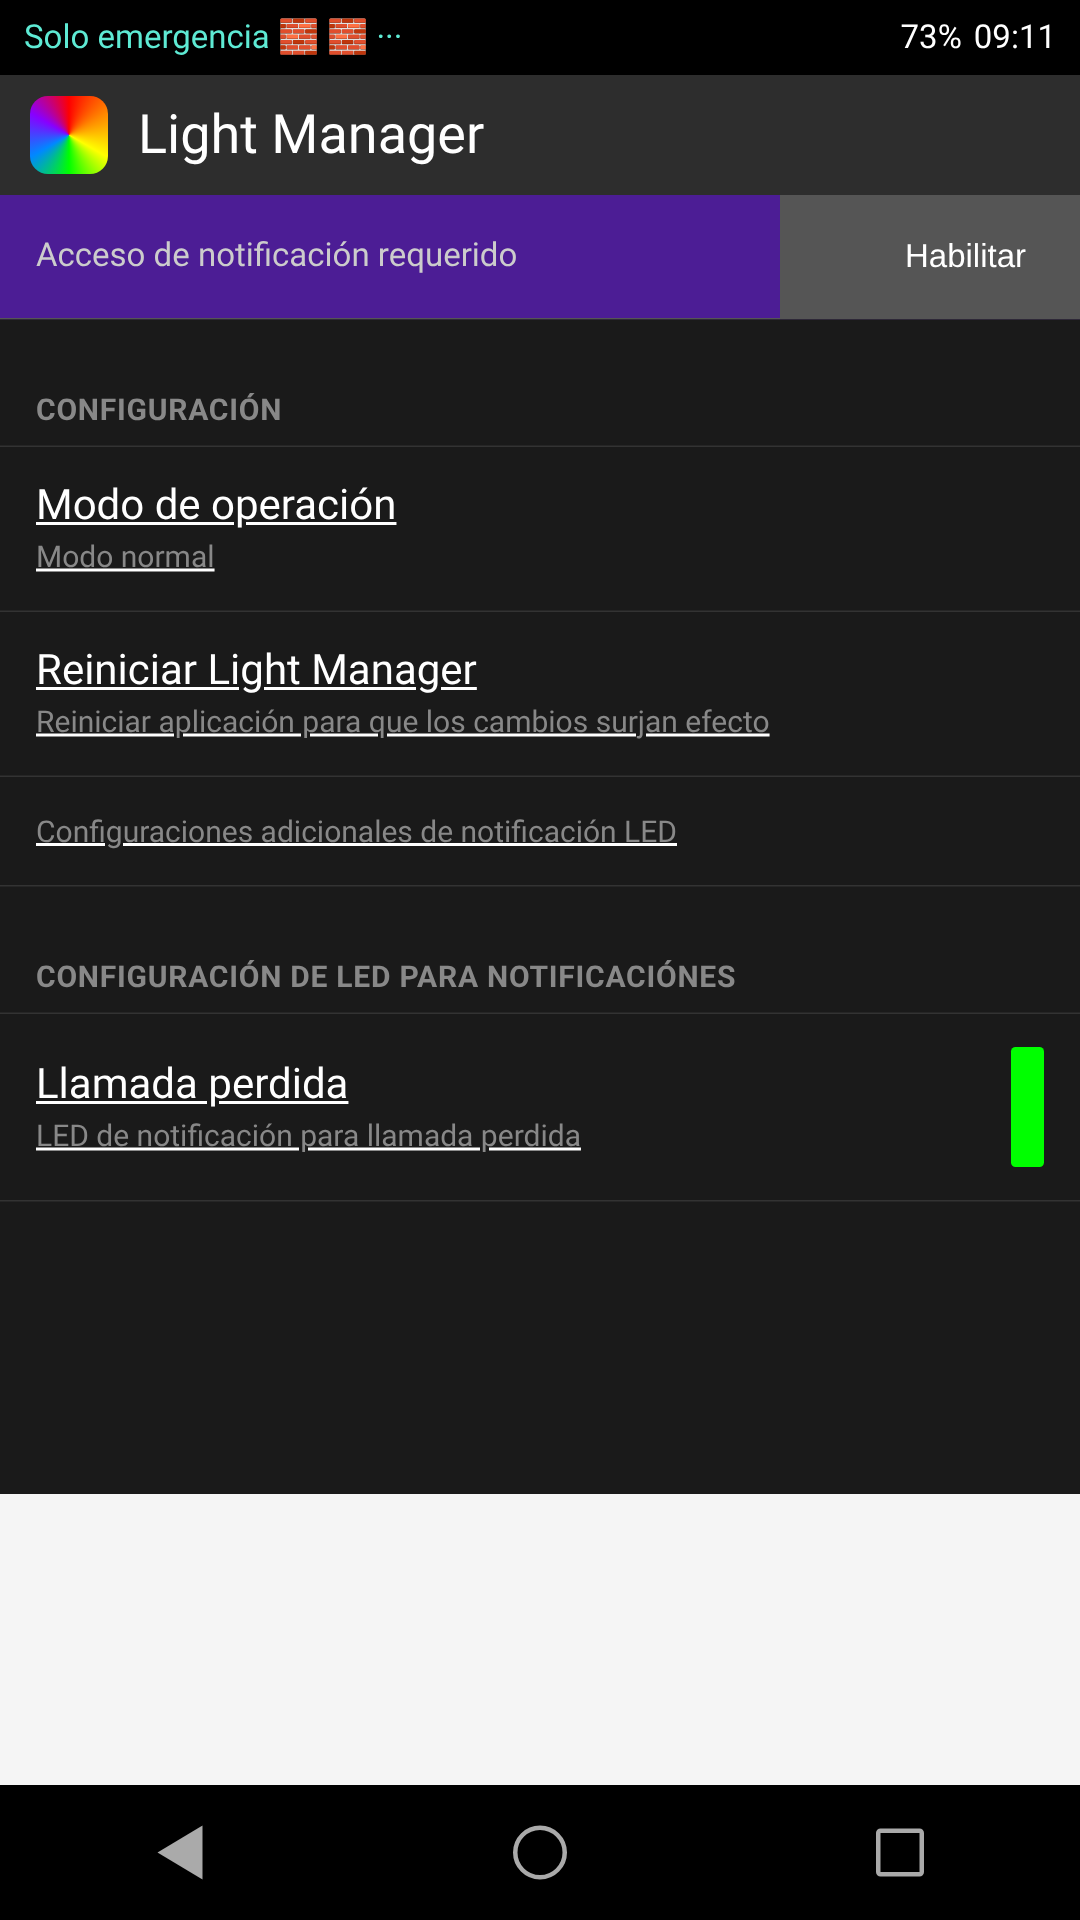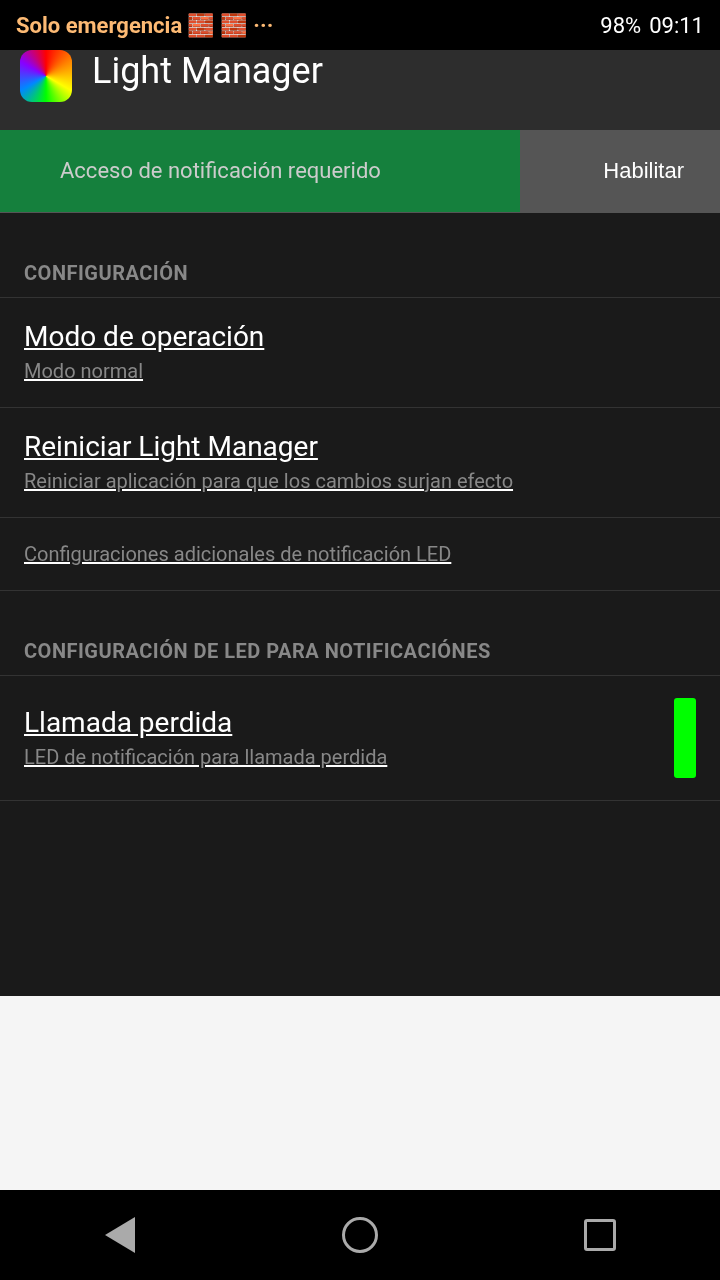--- a/index.html
+++ b/index.html
@@ -21,41 +21,41 @@
       height: 50px;
       display: flex;
       align-items: center;
       justify-content: space-between;
       padding: 0 16px;
       flex-shrink: 0;
     }
 
     .status-left {
       font-size: 22px;
-      color: #fdba74;
-      font-weight: 700;
+      color: #5eead4;
+      font-weight: 400;
       display: flex;
       align-items: flex-end;
       gap: 8px;
     }
 
     .status-right {
       display: flex;
       align-items: center;
       gap: 8px;
       font-size: 22px;
       color: #ffffff;
     }
 
     
     .app-header {
       background: #2d2d2d;
       height: 80px;
       display: flex;
-      align-items: flex-start;
+      align-items: center;
       padding: 0 20px;
       gap: 20px;
       flex-shrink: 0;
     }
 
     .app-icon {
       width: 52px;
       height: 52px;
       border-radius: 12px;
       background: conic-gradient(from 0deg, #ff0000, #ff8800, #ffff00, #00ff00, #0088ff, #8800ff, #ff0000);
@@ -63,25 +63,24 @@
     }
 
     .app-title {
       font-size: 36px;
       font-weight: 400;
       color: #ffffff;
     }
 
     
     .notification-banner {
-      background: #15803d;
+      background: #4c1d95;
       display: flex;
       align-items: center;
       border-bottom: 1px solid #555;
-      padding-left: 36px;
     }
 
     .banner-text {
       flex: 1;
       padding: 18px 24px;
       font-size: 22px;
       color: #cccccc;
       line-height: 1.4;
     }
 
@@ -218,21 +217,21 @@
     }
   </style>
 </head>
 <body>
 
 <div class="status-bar">
   <div class="status-left">
     <span>Solo emergencia 🧱 🧱 ···</span>
   </div>
   <div class="status-right">
-    <span>98%</span>
+    <span>73%</span>
     <span>09:11</span>
   </div>
 </div>
 
 <div class="app-header">
   <div class="app-icon"></div>
   <span class="app-title">Light Manager</span>
 </div>
 
 <div class="notification-banner">

